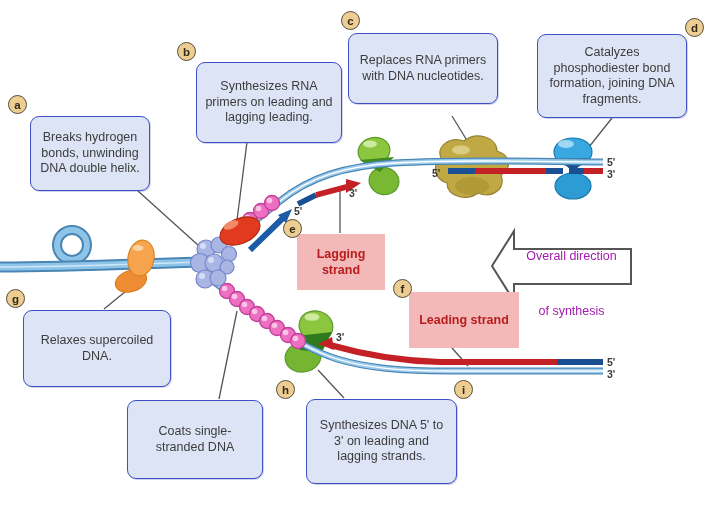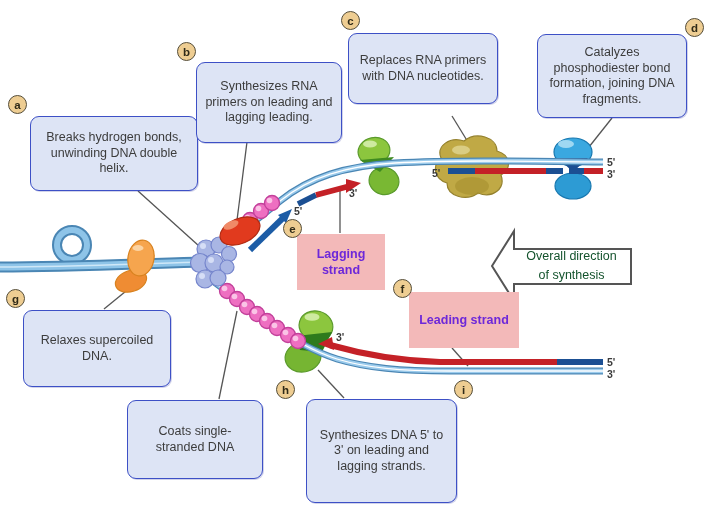--- a/index.html
+++ b/index.html
@@ -7,23 +7,23 @@
          font-family:"Liberation Sans",sans-serif;overflow:hidden;}
   .stage svg{position:absolute;left:0;top:0;}
   .callout{position:absolute;background:#dde4f5;border:1.7px solid #3d50c6;border-radius:9px;
            display:flex;align-items:center;justify-content:center;text-align:center;
            padding:1px 7px;box-sizing:border-box;font-size:12.5px;color:#3c3c3c;line-height:1.24;
            box-shadow:1px 1px 0 rgba(70,80,170,.25);}
   .badge{position:absolute;width:19px;height:19px;border-radius:50%;background:#eecd92;
          border:1.6px solid #564e39;box-sizing:border-box;display:flex;align-items:center;
          justify-content:center;font-size:11.5px;font-weight:bold;color:#2f2a18;z-index:5;}
   .strandbox{position:absolute;background:#f3b9b9;display:flex;align-items:center;justify-content:center;
-             text-align:center;font-size:12.5px;font-weight:bold;color:#6d28d9;line-height:1.3;z-index:3;}
-  .dirtext{position:absolute;display:flex;flex-direction:column;align-items:center;justify-content:space-between;
-           font-size:12.5px;color:#14532d;line-height:1.3;z-index:4;}
+             text-align:center;font-size:12.5px;font-weight:bold;color:#b91c1c;line-height:1.3;z-index:3;}
+  .dirtext{position:absolute;display:flex;flex-direction:column;align-items:center;justify-content:flex-start;
+           font-size:12.5px;color:#a21caf;line-height:1.3;z-index:4;gap:39px;}
   .primelbl{font-size:10.5px;font-weight:bold;fill:#3b3b3b;}
 </style>
 </head>
 <body>
 
 <div class="stage">
 
 <svg width="711" height="507" viewBox="0 0 711 507">
 
   <g stroke="#555" stroke-width="1.3">
@@ -178,27 +178,27 @@
 <div class="badge" style="left:8px;top:95px">a</div>
 <div class="badge" style="left:177px;top:42px">b</div>
 <div class="badge" style="left:341px;top:11px">c</div>
 <div class="badge" style="left:685px;top:18px">d</div>
 <div class="badge" style="left:283px;top:219px">e</div>
 <div class="badge" style="left:393px;top:279px">f</div>
 <div class="badge" style="left:6px;top:289px">g</div>
 <div class="badge" style="left:276px;top:380px">h</div>
 <div class="badge" style="left:454px;top:380px">i</div>
 
-<div class="callout" style="left:30px;top:116px;width:168px;height:75px">Breaks hydrogen bonds, unwinding DNA double helix.</div>
+<div class="callout" style="left:30px;top:116px;width:120px;height:75px">Breaks hydrogen bonds, unwinding DNA double helix.</div>
 <div class="callout" style="left:196px;top:62px;width:146px;height:81px">Synthesizes RNA primers on leading and lagging leading.</div>
 <div class="callout" style="left:348px;top:33px;width:150px;height:71px">Replaces RNA primers with DNA nucleotides.</div>
 <div class="callout" style="left:537px;top:34px;width:150px;height:84px">Catalyzes phosphodiester bond formation, joining DNA fragments.</div>
 <div class="callout" style="left:23px;top:310px;width:148px;height:77px">Relaxes supercoiled DNA.</div>
 <div class="callout" style="left:127px;top:400px;width:136px;height:79px">Coats single-stranded DNA</div>
-<div class="callout" style="left:306px;top:399px;width:151px;height:104px">Synthesizes DNA 5' to 3' on leading and lagging strands.</div>
+<div class="callout" style="left:306px;top:399px;width:151px;height:85px">Synthesizes DNA 5' to 3' on leading and lagging strands.</div>
 
 <div class="strandbox" style="left:297px;top:234px;width:88px;height:56px">Lagging strand</div>
 <div class="strandbox" style="left:409px;top:292px;width:110px;height:56px">Leading strand</div>
 
 <div class="dirtext" style="left:512px;top:248px;width:119px;height:35px">
   <span>Overall direction</span>
   <span>of synthesis</span>
 </div>
 
 </div>

